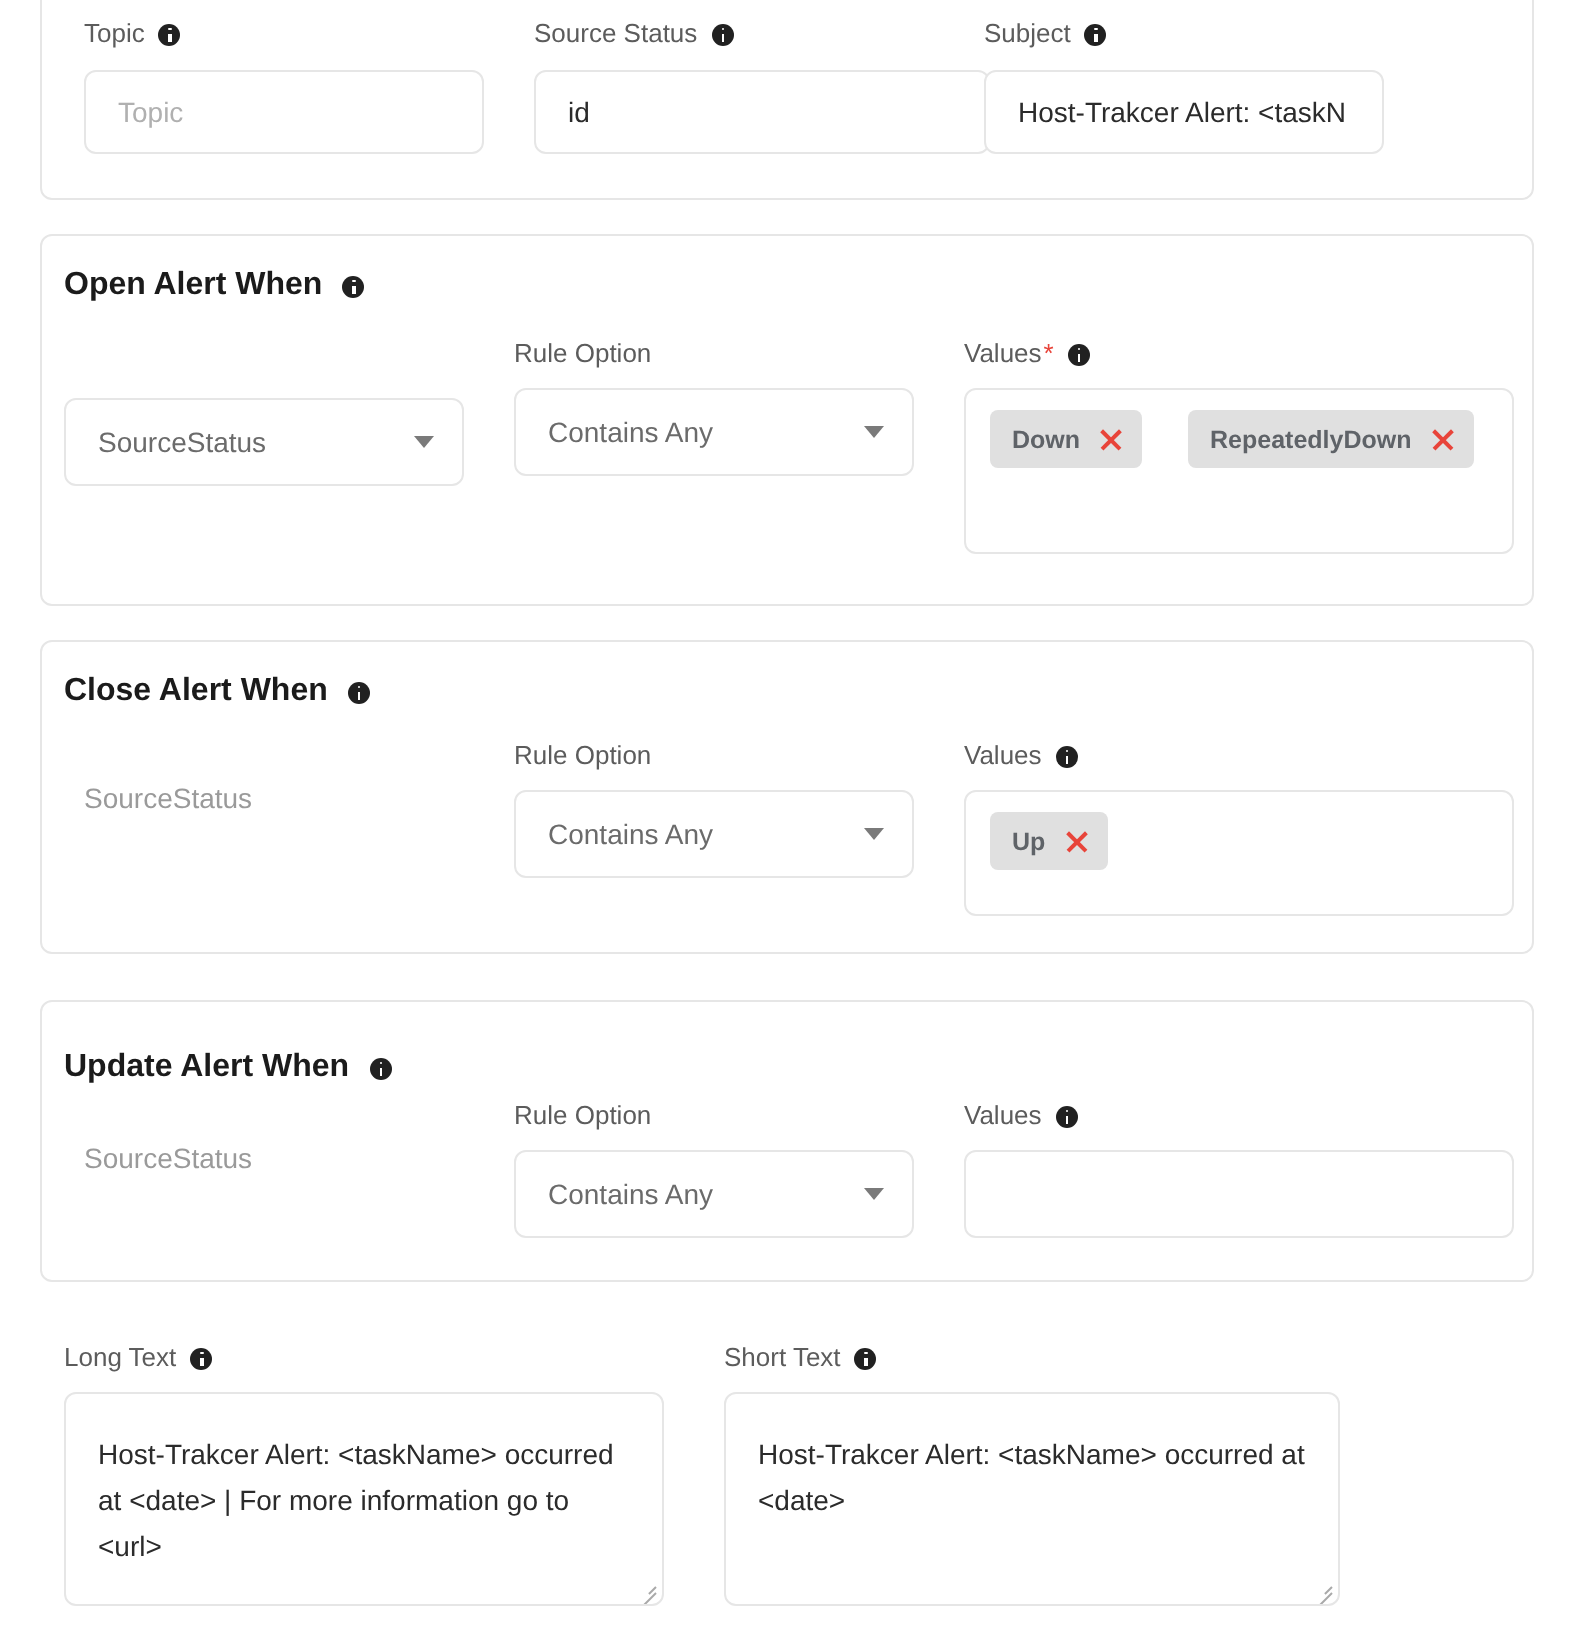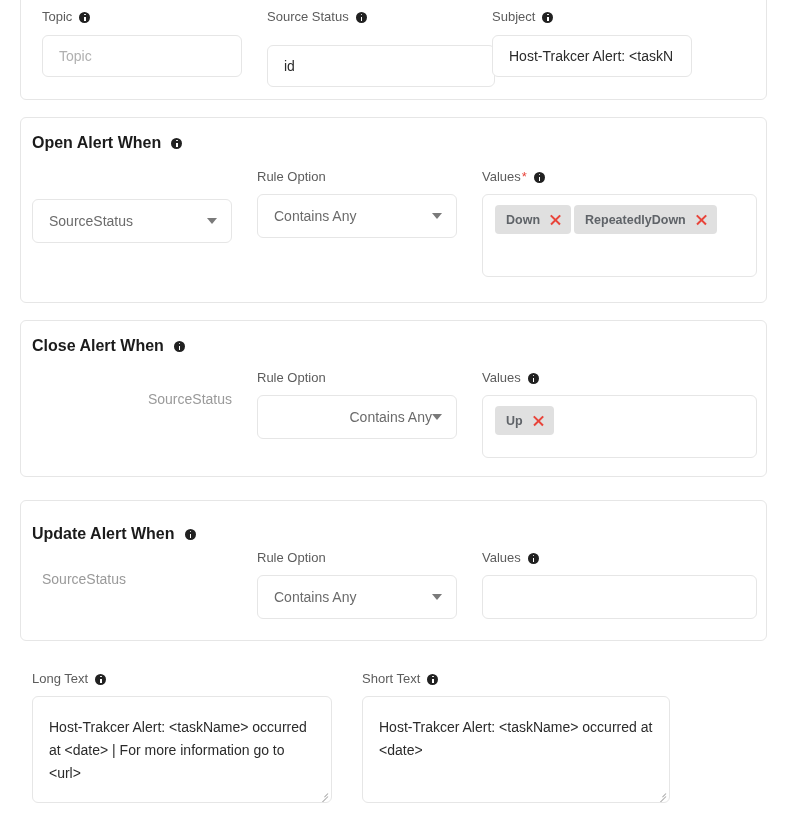--- a/index.html
+++ b/index.html
@@ -120,21 +120,21 @@
 
   
   .values-box {
     background: #ffffff;
     border: 1px solid #e6e6e6;
     border-radius: 6px;
     padding: 10px 12px;
     display: flex;
     flex-wrap: wrap;
     align-content: flex-start;
-    gap: 3px;
+    gap: 23px;
   }
   .chip {
     background: #e0e0e0;
     border-radius: 4px;
     height: 29px;
     padding: 0 9px 0 11px;
     display: inline-flex;
     align-items: center;
     font-size: 12.5px;
     font-weight: bold;
@@ -214,21 +214,21 @@
         <span class="info-icon"></span>
       </div>
       <div class="text-input placeholder" style="margin-top:10px; width:200px;">Topic</div>
     </div>
 
     <div class="abs" style="left:246px; top:54px; width:220px;">
       <div class="field-label">
         <span>Source Status</span>
         <span class="info-icon"></span>
       </div>
-      <div class="text-input" style="margin-top:20px; width:228px;">id</div>
+      <div class="text-input" style="margin-top:10px; width:228px;">id</div>
     </div>
 
     <div class="abs" style="left:471px; top:54px; width:220px;">
       <div class="field-label">
         <span>Subject</span>
         <span class="info-icon"></span>
       </div>
       <div class="text-input" style="margin-top:10px; width:200px;">Host-Trakcer Alert: &lt;taskN</div>
     </div>
   </div>
@@ -269,21 +269,21 @@
           <span class="chip-x"></span>
         </span>
         <span class="chip">
           <span>RepeatedlyDown</span>
           <span class="chip-x"></span>
         </span>
       </div>
     </div>
   </div>
 
-  <div class="card" style="top:320px; height:157px;text-align:right;">
+  <div class="card" style="top:320px; height:157px;">
 
     <div class="abs section-title" style="left:11px; top:16px;">
       <span>Close Alert When</span>
       <span class="info-icon"></span>
     </div>
 
     <div class="abs" style="left:11px; top:56px; width:200px;">
       <div class="plain-value" style="padding-left:10px;">SourceStatus</div>
     </div>
 

